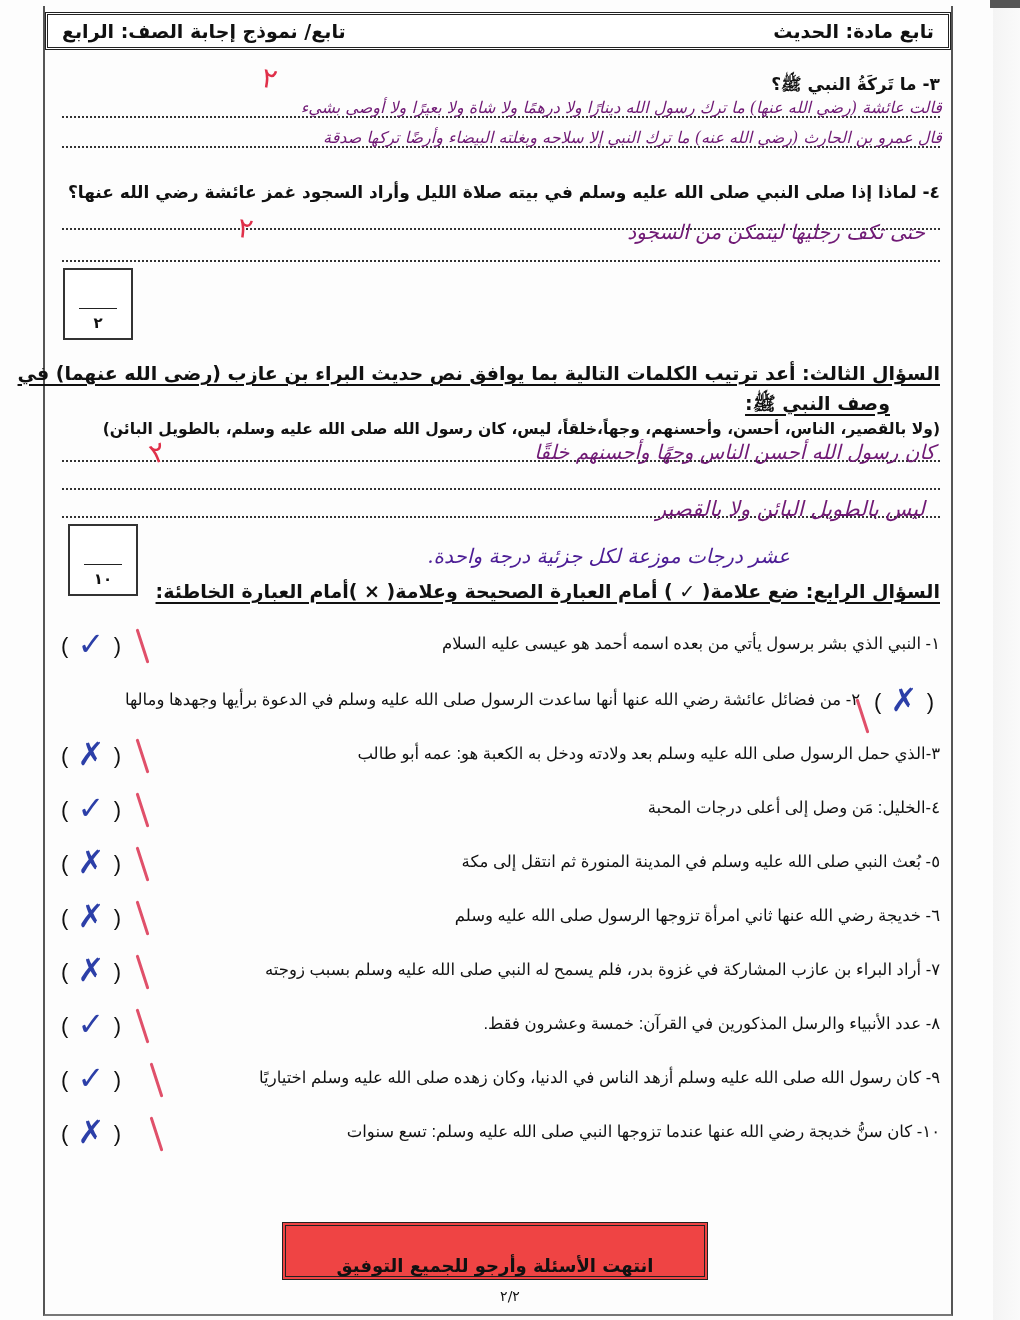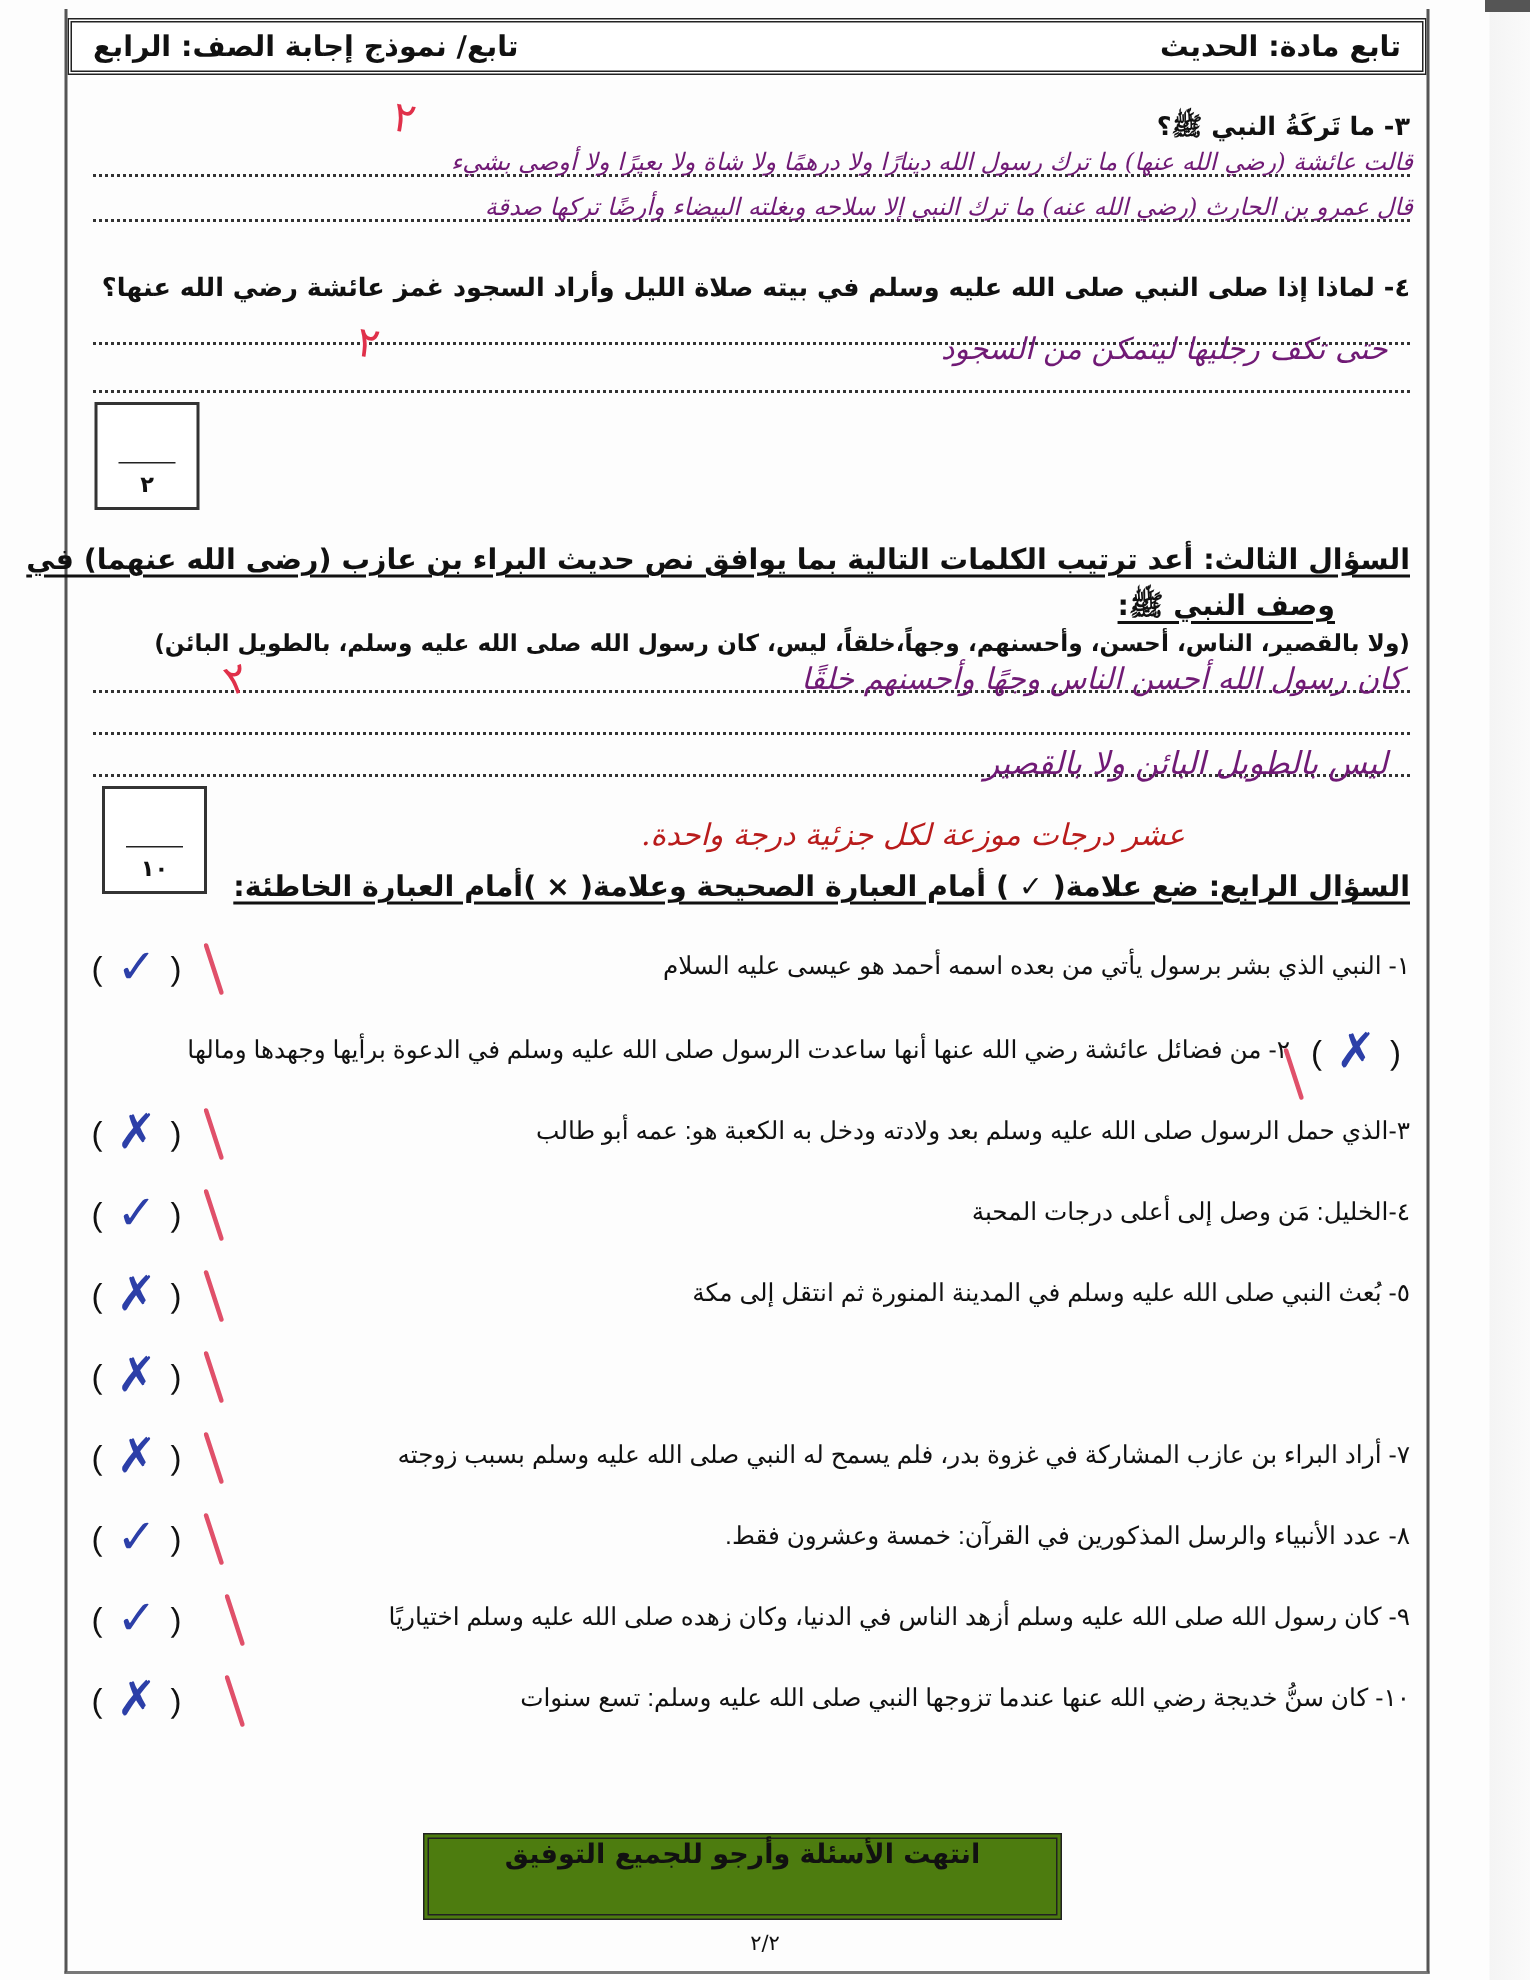--- a/index.html
+++ b/index.html
@@ -25,21 +25,21 @@
     .rtl { direction: rtl; text-align: right; }
     .q-title { position: absolute; right: 80px; font-weight: bold; font-size: 17px; }
     .dots-line {
       position: absolute; height: 2px; border-bottom: 2px dotted #333;
     }
     .hand {
       position: absolute; direction: rtl; color: #701a75;
       font-family: "DejaVu Serif", serif; font-style: italic; font-size: 17px;
       white-space: nowrap; letter-spacing: 1px;
     }
-    .red { color: #b91c1c; }
+    .red { color: #4c1d95; }
     .red-mark { position: absolute; color: #e0304a; font-family: "DejaVu Sans", sans-serif; font-size: 28px; }
 
     .score-box {
       position: absolute; width: 70px; height: 72px; border: 2px solid #333; background: #fff;
     }
     .score-box .line { position: absolute; left: 14px; right: 14px; top: 38px; border-top: 1.5px solid #222; }
     .score-box .val { position: absolute; left: 0; right: 0; top: 44px; text-align: center; font-size: 15px; font-weight: bold; }
 
     .section-title {
       position: absolute; right: 80px; direction: rtl;
@@ -63,22 +63,22 @@
       color: #2c3fa8; font-size: 32px; text-align: center; line-height: 40px;
       font-family: "DejaVu Sans", sans-serif;
     }
     .tf-red-tick {
       position: absolute; left: 86px; top: -2px; width: 3px; height: 36px;
       background: #e0506a; transform: rotate(-18deg); border-radius: 2px;
     }
 
     .footer-box {
       position: absolute; left: 282px; top: 1222px; width: 426px; height: 58px;
-      border: 4px double #222; background: #4d7c0f;
-      display: flex; align-items: flex-start; justify-content: center; direction: rtl;
+      border: 4px double #222; background: #ef4444;
+      display: flex; align-items: flex-end; justify-content: center; direction: rtl;
     }
     .footer-box span { font-weight: bold; font-size: 18px; }
     .page-num { position: absolute; left: 0; right: 0; top: 1288px; text-align: center; font-size: 14px; }
   </style>
 </head>
 <body>
 
 <div class="right-shadow"></div>
 <div class="top-shadow"></div>
 <div class="page-frame"></div>
@@ -163,20 +163,21 @@
 <div class="tf-row" style="top:848px;">
   <div class="tf-text">٥- بُعث النبي صلى الله عليه وسلم في المدينة المنورة ثم انتقل إلى مكة</div>
   <div class="tf-paren">
       <span>(</span>
       <span>)</span>
     </div>
   <div class="tf-mark">✗</div>
   <div class="tf-red-tick"></div>
 </div>
 <div class="tf-row" style="top:902px;">
+  <div class="tf-text">٦- خديجة رضي الله عنها ثاني امرأة تزوجها الرسول صلى الله عليه وسلم</div>
   <div class="tf-paren">
       <span>(</span>
       <span>)</span>
     </div>
   <div class="tf-mark">✗</div>
   <div class="tf-red-tick"></div>
 </div>
 <div class="tf-row" style="top:956px;">
   <div class="tf-text">٧- أراد البراء بن عازب المشاركة في غزوة بدر، فلم يسمح له النبي صلى الله عليه وسلم بسبب زوجته</div>
   <div class="tf-paren">

